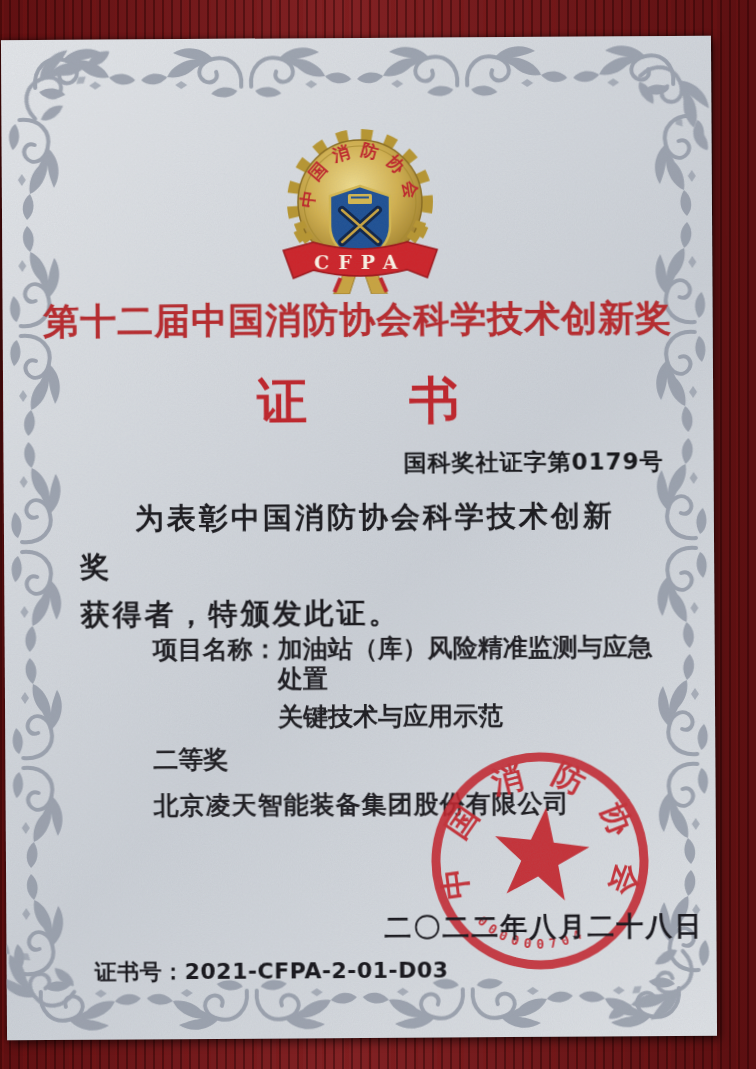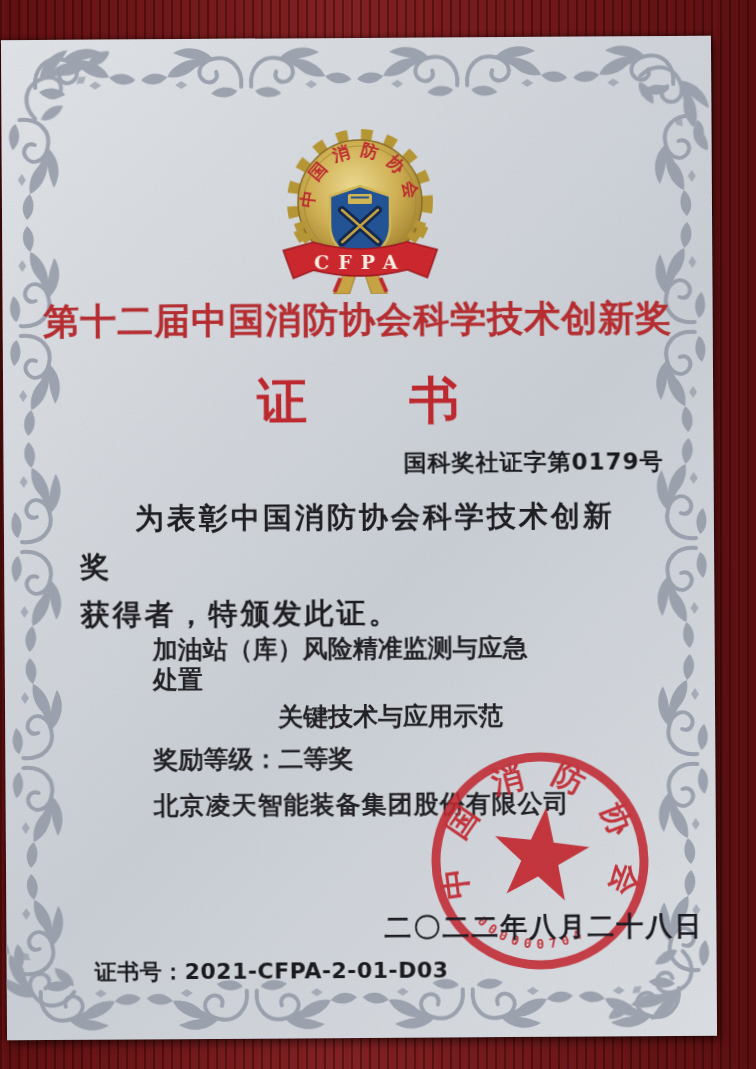--- a/index.html
+++ b/index.html
@@ -170,25 +170,25 @@
 
       <div class="issue-no">国科奖社证字第0179号</div>
 
       <p class="body-text">
         <span class="line1">为表彰中国消防协会科学技术创新奖</span>
         <span class="line2">获得者，特颁发此证。</span>
       </p>
 
       <div class="fields">
         <div class="field-row row-project">
+          <span class="field-label">项目名称：</span>
           <span class="field-value">加油站（库）风险精准监测与应急处置</span>
         </div>
         <div class="project-line2">关键技术与应用示范</div>
         <div class="field-row row-grade">
-          <span class="field-label">奖励等级：</span>
           <span class="field-value">二等奖</span>
         </div>
         <div class="field-row row-winner">
           <span class="field-value">北京凌天智能装备集团股份有限公司</span>
         </div>
       </div>
 
       <div class="seal-wrap">
         <svg width="252" height="252" viewBox="-126 -126 252 252">
           <defs>

